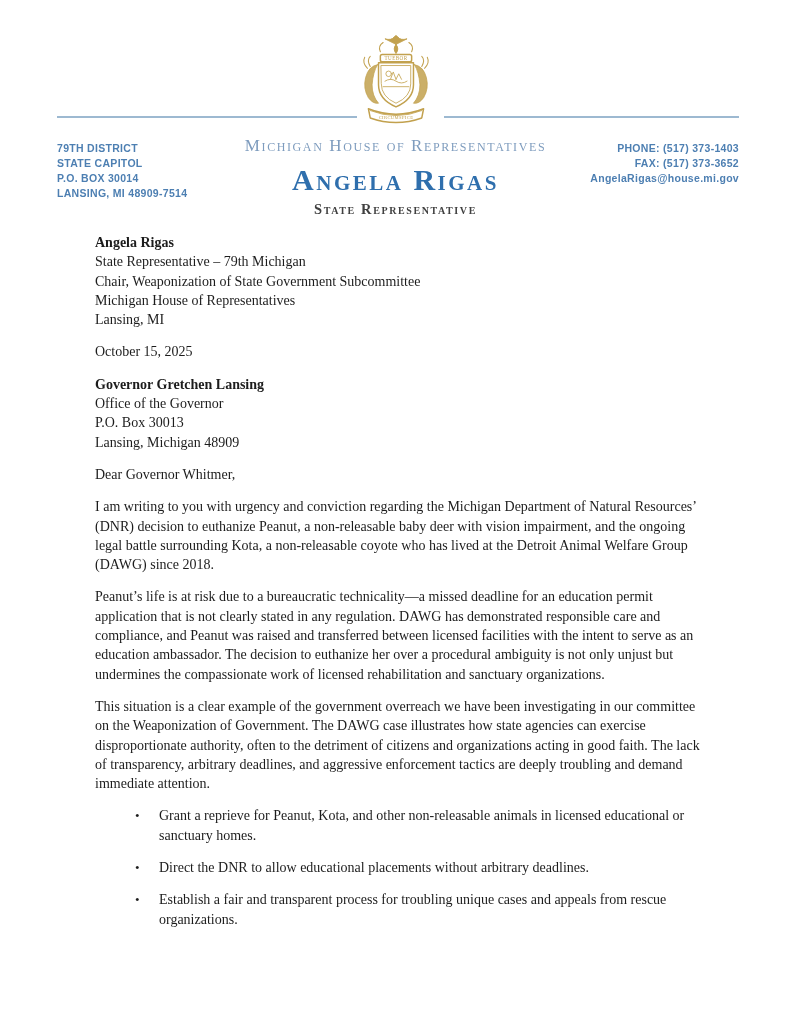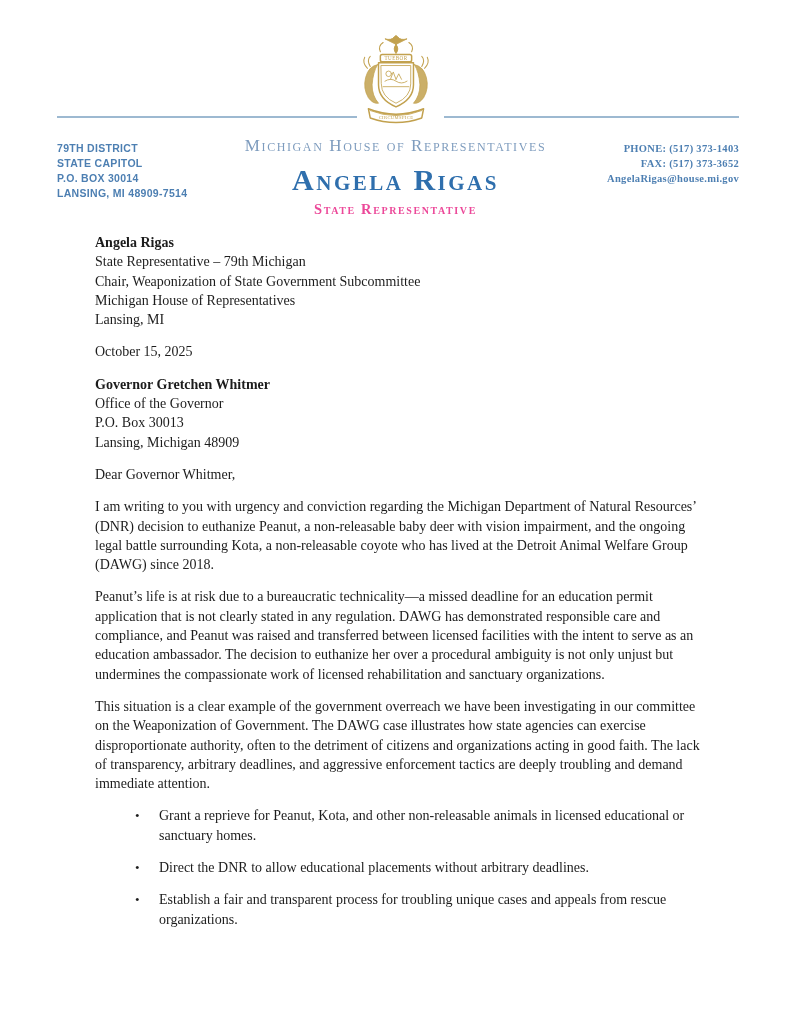--- a/index.html
+++ b/index.html
@@ -42,21 +42,21 @@
     font-weight: 700;
     letter-spacing: 0.3px;
     line-height: 15px;
     color: #4d7fb2;
   }
   .hdr-right {
     position: absolute;
     top: 141px;
     right: 52px;
     text-align: right;
-    font-family: Liberation Serif, serif;
+    font-family: Liberation Sans, sans-serif;
     font-size: 10.5px;
     font-weight: 700;
     letter-spacing: 0.3px;
     line-height: 15px;
     color: #4d7fb2;
   }
   .hdr-center {
     position: absolute;
     top: 136px;
     left: 0;
@@ -77,21 +77,21 @@
     letter-spacing: 2.5px;
     color: #2f6fad;
     line-height: 32px;
     margin-bottom: 5px;
   }
   .rep-title {
     font-variant: small-caps;
     font-weight: 700;
     font-size: 14.5px;
     letter-spacing: 1.6px;
-    color: #ec4899;
+    color: #404040;
   }
 
   
   .letter {
     position: absolute;
     top: 233px;
     left: 95px;
     width: 612px;
     font-size: 14px;
     line-height: 19.3px;
@@ -177,21 +177,21 @@
       <div class="line bold">Angela Rigas</div>
       <div class="line">State Representative – 79th Michigan</div>
       <div class="line">Chair, Weaponization of State Government Subcommittee</div>
       <div class="line">Michigan House of Representatives</div>
       <div class="line">Lansing, MI</div>
     </div>
 
     <div class="block">October 15, 2025</div>
 
     <div class="block">
-      <div class="line bold">Governor Gretchen Whitmer</div>
+      <div class="line bold">Governor Gretchen Lansing</div>
       <div class="line">Office of the Governor</div>
       <div class="line">P.O. Box 30013</div>
       <div class="line">Lansing, Michigan 48909</div>
     </div>
 
     <p class="para">Dear Governor Whitmer,</p>
 
     <p class="para">I am writing to you with urgency and conviction regarding the Michigan Department of Natural Resources’ (DNR) decision to euthanize Peanut, a non-releasable baby deer with vision impairment, and the ongoing legal battle surrounding Kota, a non-releasable coyote who has lived at the Detroit Animal Welfare Group (DAWG) since 2018.</p>
     <p class="para">Peanut’s life is at risk due to a bureaucratic technicality—a missed deadline for an education permit application that is not clearly stated in any regulation. DAWG has demonstrated responsible care and compliance, and Peanut was raised and transferred between licensed facilities with the intent to serve as an education ambassador. The decision to euthanize her over a procedural ambiguity is not only unjust but undermines the compassionate work of licensed rehabilitation and sanctuary organizations.</p>
     <p class="para">This situation is a clear example of the government overreach we have been investigating in our committee on the Weaponization of Government. The DAWG case illustrates how state agencies can exercise disproportionate authority, often to the detriment of citizens and organizations acting in good faith. The lack of transparency, arbitrary deadlines, and aggressive enforcement tactics are deeply troubling and demand immediate attention.</p>

